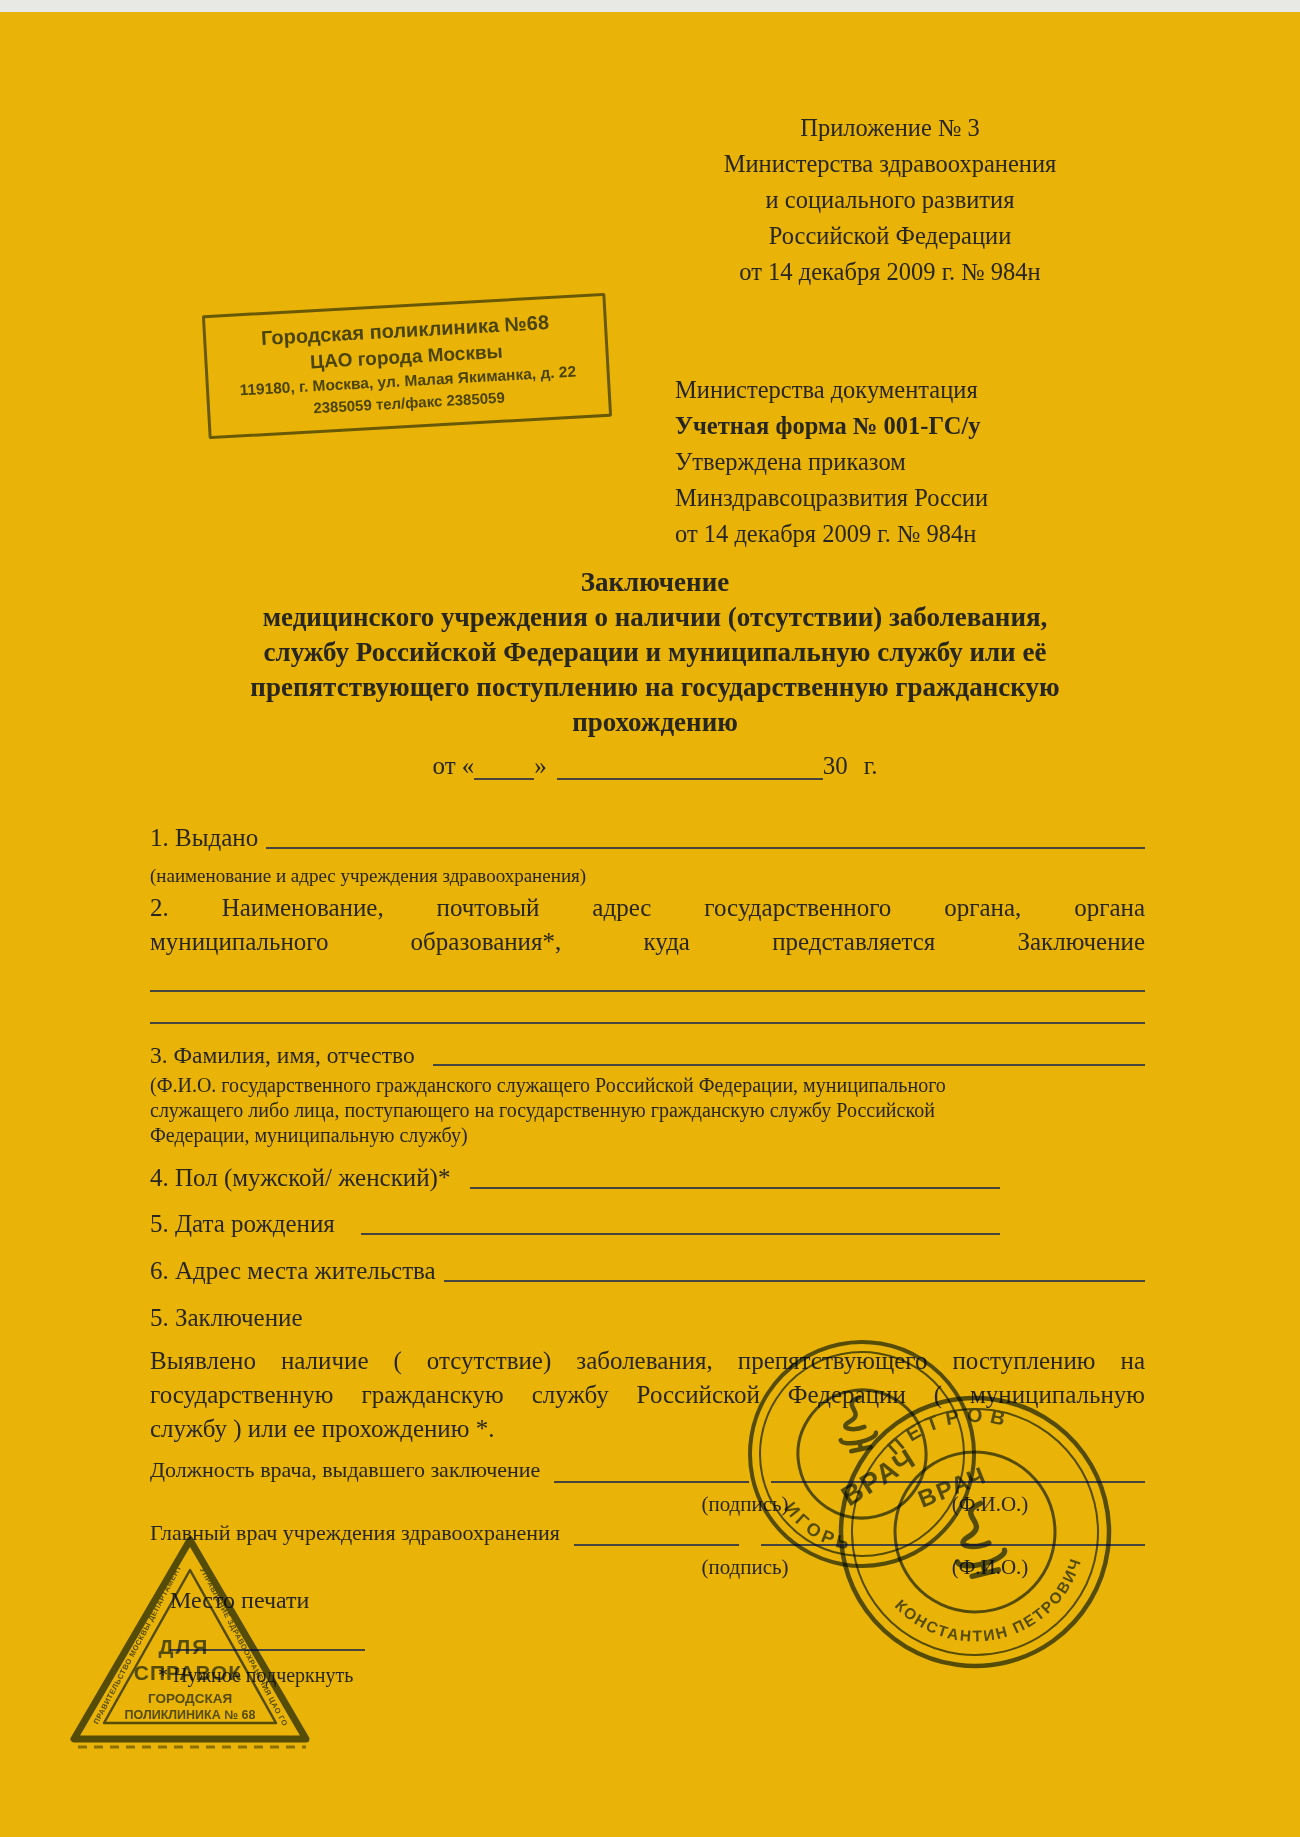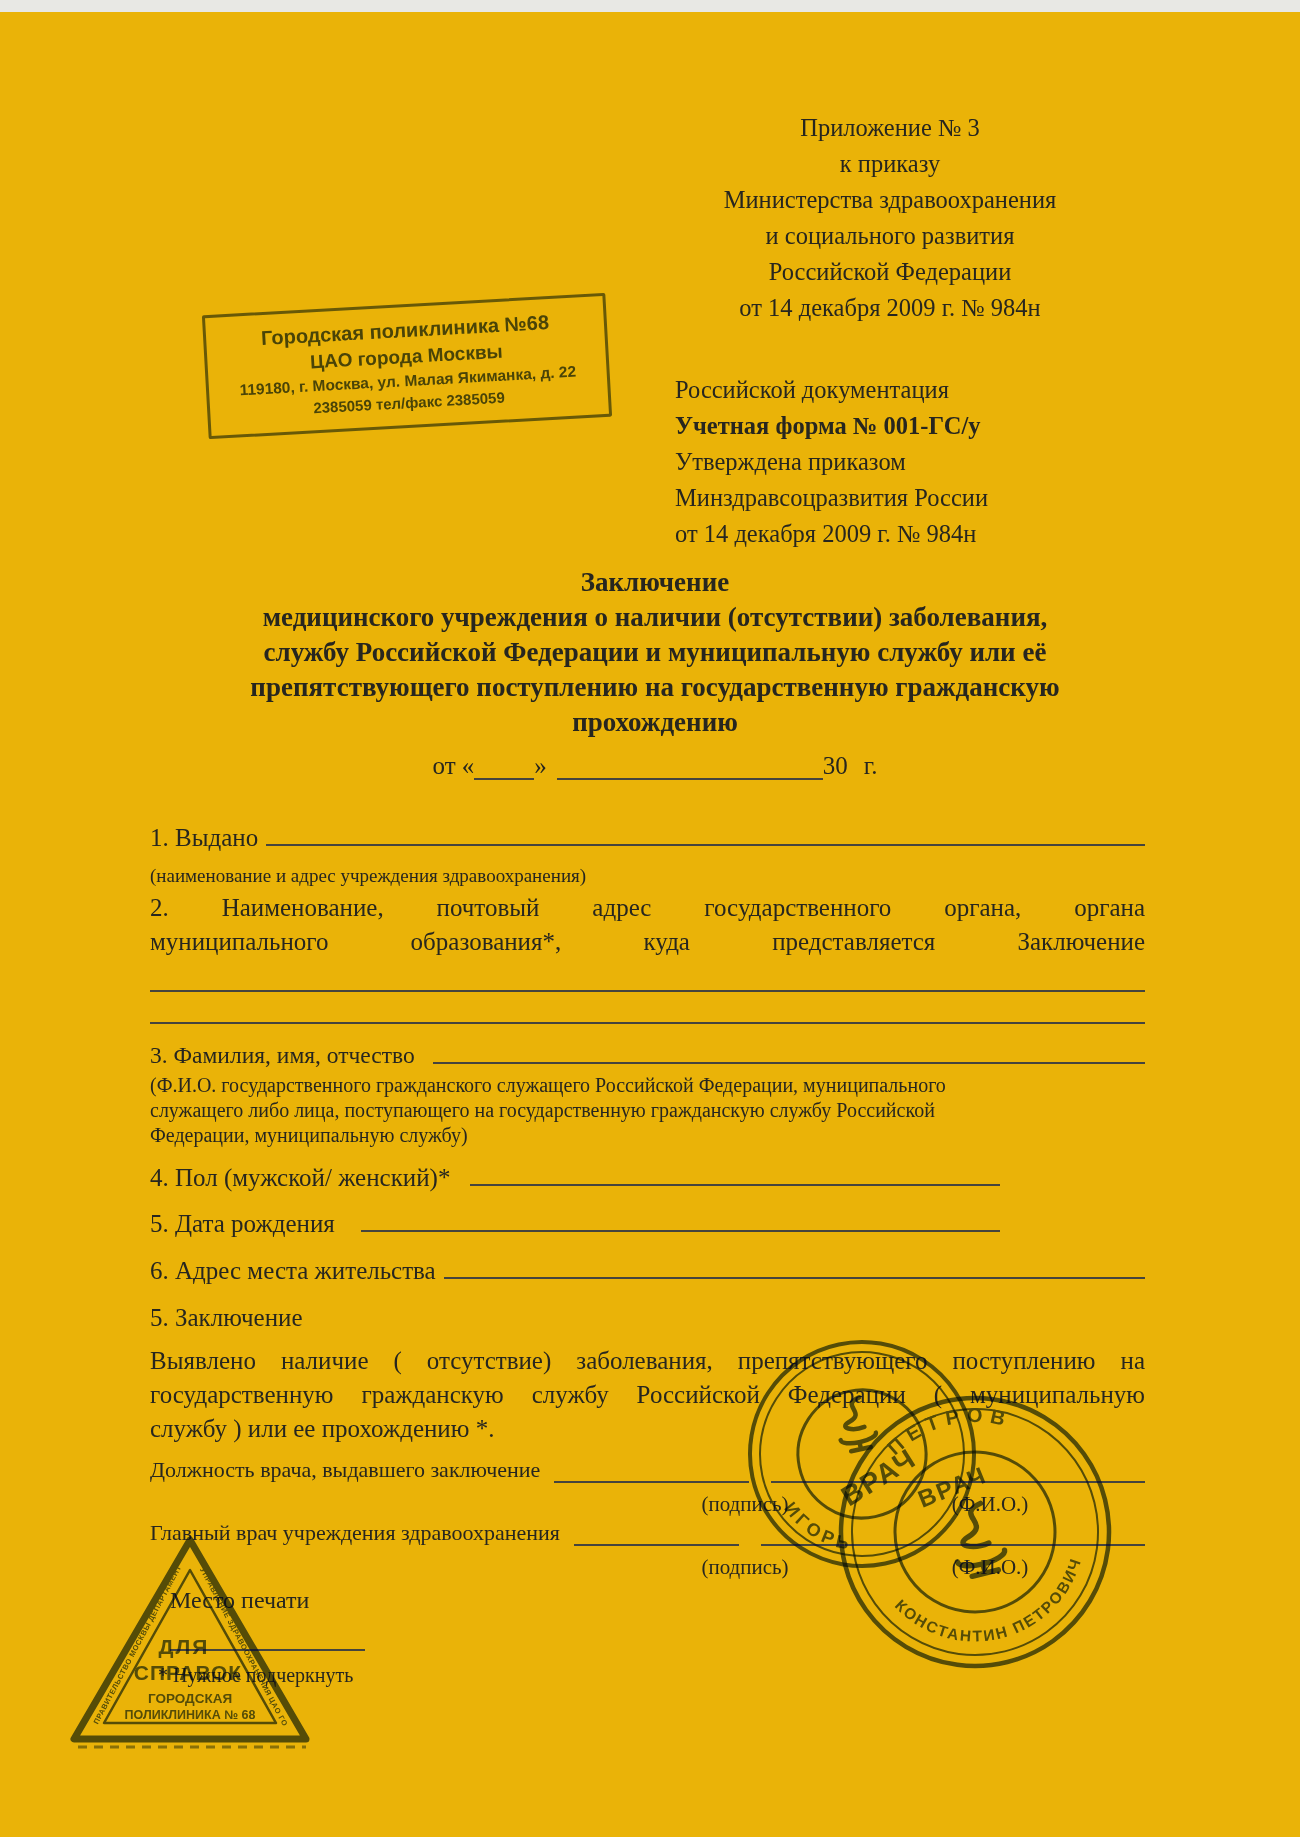--- a/index.html
+++ b/index.html
@@ -20,21 +20,21 @@
   .clinic-stamp .l2{font-size:19px;line-height:26px}
   .clinic-stamp .l3{font-size:15.5px;line-height:22px}
   .clinic-stamp .l4{font-size:15px;line-height:21px}
   
   .title{left:160px;top:553px;width:990px;text-align:center;font-weight:bold;
          font-size:27px;line-height:35px}
   .dateline{left:160px;top:740px;width:990px;display:flex;justify-content:center;
             align-items:flex-end;font-size:25px}
   .dul{display:inline-block;border-bottom:2px solid #45443e;height:24px}
   
-  .row{position:absolute;display:flex;font-size:25px}
+  .row{position:absolute;display:flex;align-items:flex-end;font-size:25px}
   .row .lbl{white-space:nowrap}
   .fill{flex:1;border-bottom:2px solid #45443e;margin:0 0 3px 8px;height:20px}
   .note{position:absolute;text-align:left}
   .jl{position:absolute;font-size:25px;text-align:justify;text-align-last:justify}
   .ul{position:absolute;border-bottom:2px solid #45443e;height:0}
   .plain{position:absolute;font-size:25px}
   .sig-row{position:absolute;display:flex;align-items:flex-end;font-size:22px}
   .sig-row .lbl{white-space:nowrap}
   .sig-row .fillA{border-bottom:2px solid #45443e;height:18px;margin-left:14px}
   .sig-row .sp{width:22px}
@@ -45,36 +45,35 @@
   .stampsvg text{fill:currentColor;font-family:"Liberation Sans", sans-serif;font-weight:bold}
   .stampsvg .stroke{fill:none;stroke:currentColor}
 </style>
 </head>
 <body>
 
 <div class="page">
 
   <div class="abs appendix">
     <div>Приложение № 3</div>
-    <div>к приказу</div>
     <div>Министерства здравоохранения</div>
     <div>и социального развития</div>
     <div>Российской Федерации</div>
     <div>от  14 декабря 2009 г.  № 984н</div>
   </div>
 
   <div class="abs clinic-stamp">
     <div class="l1">Городская поликлиника №68</div>
     <div class="l2">ЦАО города Москвы</div>
     <div class="l3">119180, г. Москва, ул. Малая Якиманка, д. 22</div>
     <div class="l4">2385059 тел/факс 2385059</div>
   </div>
 
   <div class="abs docinfo">
-    <div>Российской документация</div>
+    <div>Министерства документация</div>
     <div class="b">Учетная форма № 001-ГС/у</div>
     <div>Утверждена приказом</div>
     <div>Минздравсоцразвития  России</div>
     <div>от  14 декабря 2009 г. № 984н</div>
   </div>
 
   <div class="abs title">
     <div>Заключение</div>
     <div>медицинского учреждения о наличии (отсутствии) заболевания,</div>
     <div>службу Российской Федерации и муниципальную службу или её</div>

